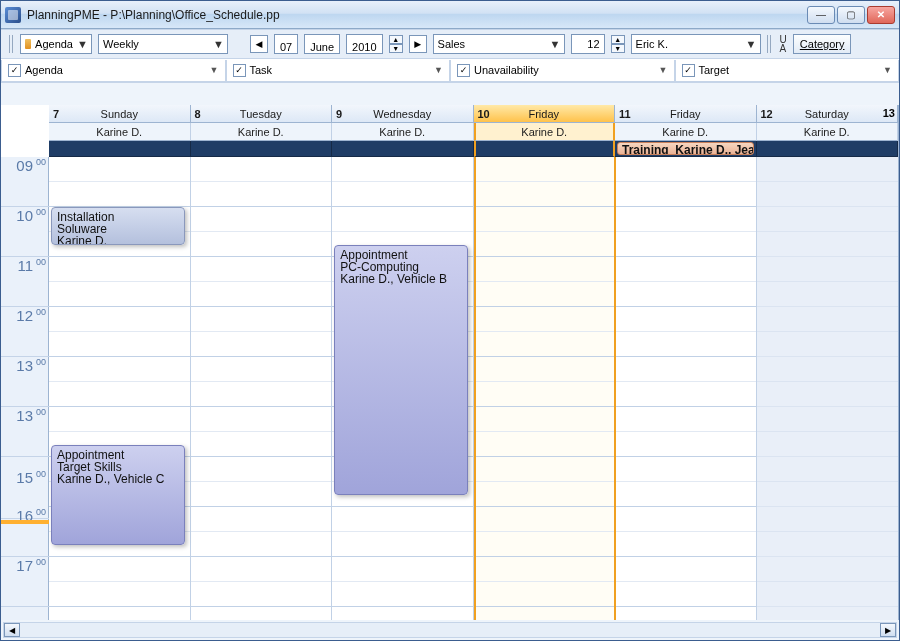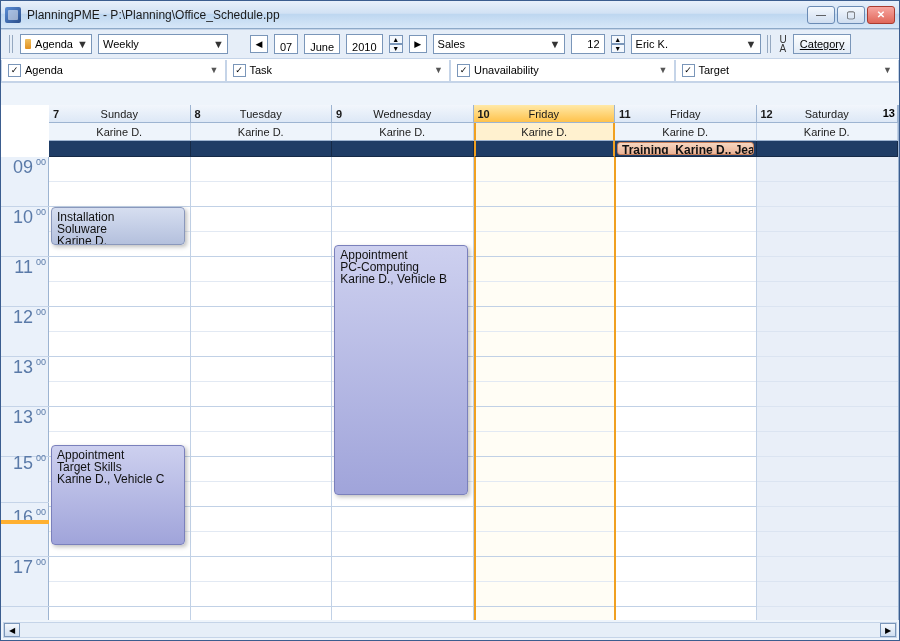--- a/index.html
+++ b/index.html
@@ -48,21 +48,21 @@
   .day-head .dname { position:absolute; left:50%; transform:translateX(-50%);}
   .resource-head { background:#eef4fb; border-right:1px solid #c1d1e6; border-bottom:1px solid #9db4d1; text-align:center; font-size:11px; display:flex;align-items:center;justify-content:center; color:#222;}
   .resource-head.today { background:#fff1cf; border-left:2px solid #f0a020; border-right:2px solid #f0a020;}
   .allday-row { background:#1f3d66; border-right:1px solid #152a47; border-bottom:1px solid #152a47; position:relative;}
   .allday-row.today { border-left:2px solid #f0a020; border-right:2px solid #f0a020;}
   .time-col-head { grid-row:1/5; background:#eef4fb; border-right:1px solid #9db4d1;}
   
   .grid-body { grid-column:1/8; grid-row:4; position:relative; overflow:hidden;}
   .time-gutter { position:absolute; left:0; top:0; bottom:0; width:48px; background:#eaf1fa; border-right:1px solid #9db4d1;}
   .time-label { position:absolute; left:0; width:48px; height:50px; border-bottom:1px solid #c5d4e8; color:#5a7aa8; }
-  .time-label .hr { position:absolute; right:16px; top:0px; font-size:18px;}
+  .time-label .hr { position:absolute; right:16px; top:0px; font-size:15px;}
   .time-label .mn { position:absolute; right:3px; top:0px; font-size:9px;}
   .day-col { position:absolute; top:0; bottom:0; border-right:1px solid #c1d1e6;}
   .day-col.today { border-left:2px solid #f0a020; border-right:2px solid #f0a020; background:#fffdf5;}
   .day-col.weekend { background:#e9eff8;}
   .day-col.weekend .slot { border-bottom:1px solid #dbe4f1;}
   .slot { height:25px; border-bottom:1px solid #e2e9f3;}
   .slot.hour { border-bottom:1px solid #c1d1e6;}
   
   .event { position:absolute; border-radius:4px; padding:3px 5px; font-size:12px; line-height:12px; color:#111; box-shadow: 2px 2px 4px rgba(0,0,0,.25); overflow:hidden;}
   .event.blue { background:linear-gradient(#d6def0,#b4c0dd); border:1px solid #8a98bc;}
@@ -231,21 +231,21 @@
             <span class="mn">00</span>
           </div>
           <div class="time-label" style="top: 200px;">
             <span class="hr">13</span>
             <span class="mn">00</span>
           </div>
           <div class="time-label" style="top: 250px;">
             <span class="hr">13</span>
             <span class="mn">00</span>
           </div>
-          <div class="time-label" style="top: 296px;">
+          <div class="time-label" style="top: 312px;">
             <span class="hr">15</span>
             <span class="mn">00</span>
           </div>
           <div class="time-label" style="top: 350px;">
             <span class="hr">16</span>
             <span class="mn">00</span>
           </div>
           <div class="time-label" style="top: 400px;">
             <span class="hr">17</span>
             <span class="mn">00</span>

